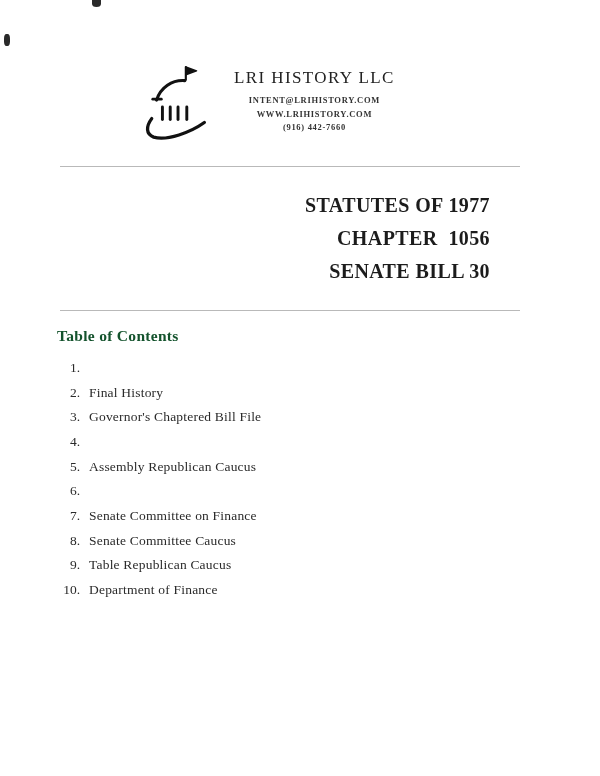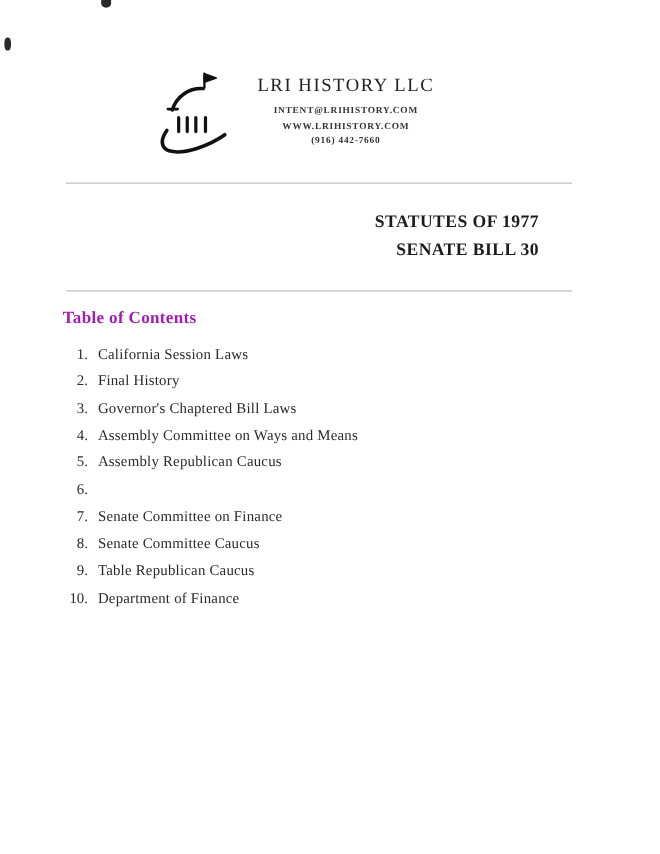--- a/index.html
+++ b/index.html
@@ -79,39 +79,39 @@
   }
   .rule-top { margin-top: 22px; }
   .rule-mid { margin-top: 22px; }
 
   
   .reference {
     margin-top: 22px;
     margin-right: 110px;
     text-align: right;
     font-weight: bold;
-    font-size: 16px;
+    font-size: 20px;
     letter-spacing: 0.4px;
     color: #1c1c1c;
   }
   .reference div {
     line-height: 1.65;
     white-space: pre-wrap;
   }
 
   
   .toc {
     margin-left: 57px;
     margin-top: 16px;
   }
   .toc-title {
     font-size: 15.5px;
     font-weight: bold;
     letter-spacing: 0.3px;
-    color: #a21caf;
+    color: #14532d;
     margin: 0 0 16px 0;
   }
   .toc-list {
     list-style: none;
     margin: 0;
     padding: 0;
   }
   .toc-row {
     display: flex;
     align-items: baseline;
@@ -162,43 +162,42 @@
       <div class="contact">INTENT@LRIHISTORY.COM</div>
       <div class="contact">WWW.LRIHISTORY.COM</div>
       <div class="contact">(916) 442-7660</div>
     </div>
   </header>
 
   <hr class="rule rule-top">
 
   <section class="reference">
     <div>STATUTES OF 1977</div>
+    <div>CHAPTER  1056</div>
     <div>SENATE BILL 30</div>
   </section>
 
   <hr class="rule rule-mid">
 
   <section class="toc">
     <h2 class="toc-title">Table of Contents</h2>
     <ol class="toc-list">
       <li class="toc-row">
         <span class="toc-num">1.</span>
-        <span class="toc-label">California Session Laws</span>
       </li>
       <li class="toc-row">
         <span class="toc-num">2.</span>
         <span class="toc-label">Final History</span>
       </li>
       <li class="toc-row">
         <span class="toc-num">3.</span>
-        <span class="toc-label">Governor's Chaptered Bill Laws</span>
+        <span class="toc-label">Governor's Chaptered Bill File</span>
       </li>
       <li class="toc-row">
         <span class="toc-num">4.</span>
-        <span class="toc-label">Assembly Committee on Ways and Means</span>
       </li>
       <li class="toc-row">
         <span class="toc-num">5.</span>
         <span class="toc-label">Assembly Republican Caucus</span>
       </li>
       <li class="toc-row">
         <span class="toc-num">6.</span>
       </li>
       <li class="toc-row">
         <span class="toc-num">7.</span>

